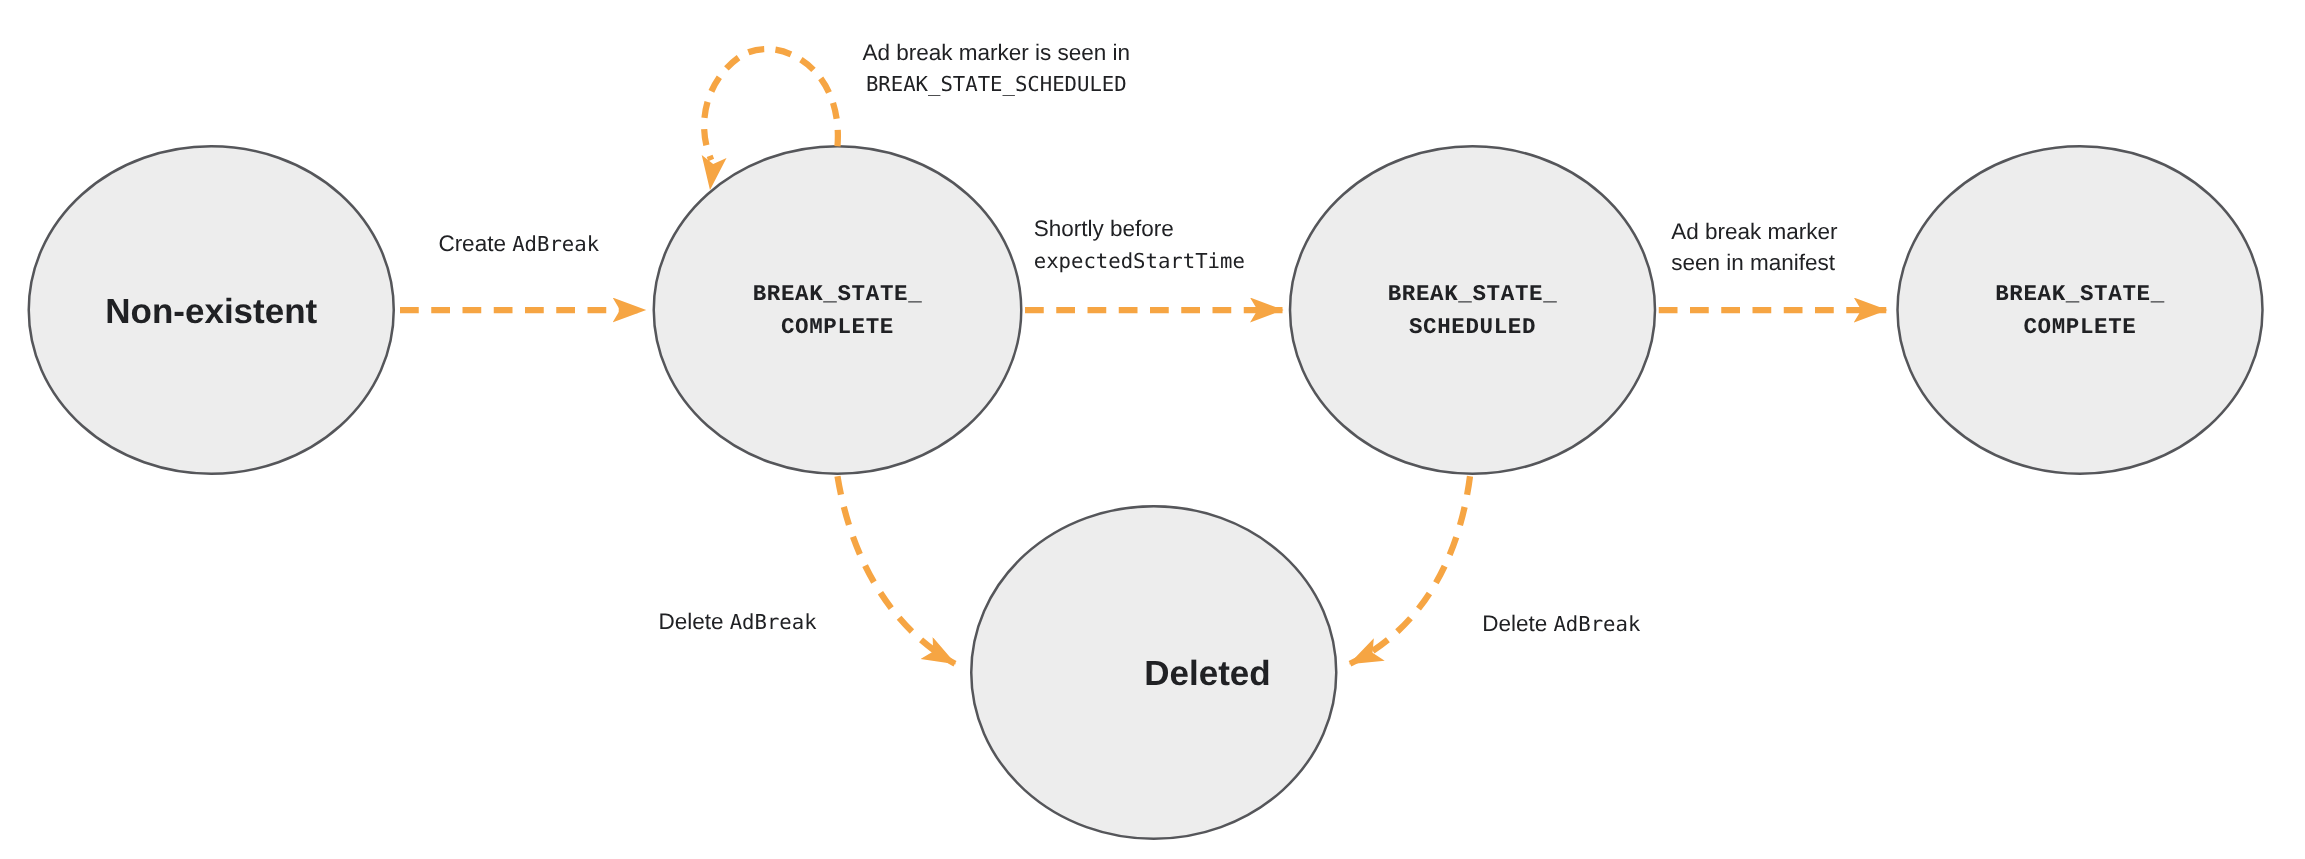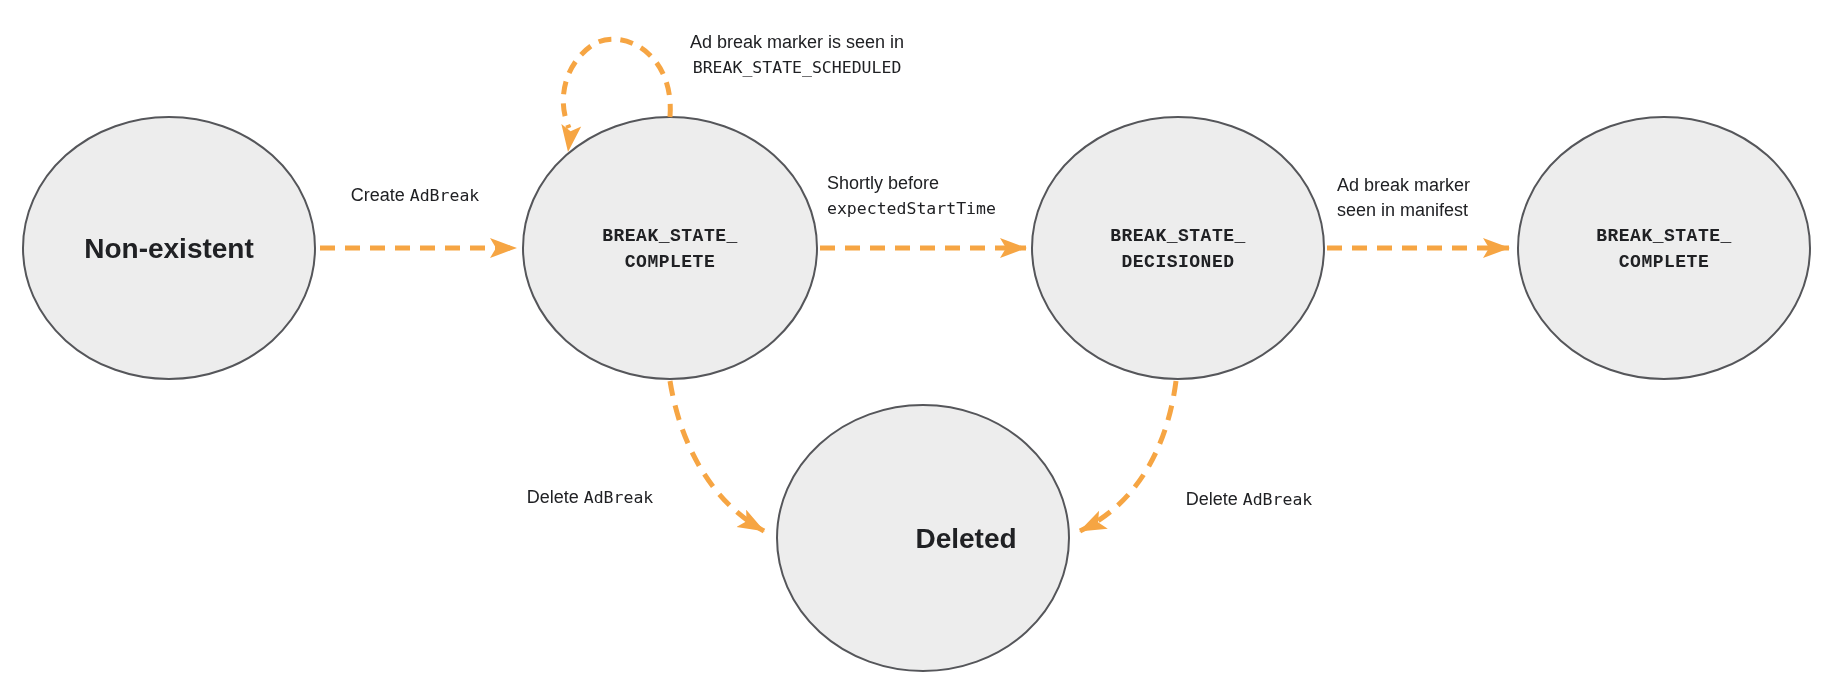--- a/index.html
+++ b/index.html
@@ -90,21 +90,21 @@
 
   <div class="state-label" style="left:169px; top:249px;">Non-existent</div>
 
   <div class="state-label mono" style="left:670px; top:249px;">
     <div>BREAK_STATE_</div>
     <div>COMPLETE</div>
   </div>
 
   <div class="state-label mono" style="left:1178px; top:249px;">
     <div>BREAK_STATE_</div>
-    <div>DECISIONED</div>
+    <div>SCHEDULED</div>
   </div>
 
   <div class="state-label mono" style="left:1664px; top:249px;">
     <div>BREAK_STATE_</div>
     <div>COMPLETE</div>
   </div>
 
   <div class="state-label" style="left:966px; top:539px;">Deleted</div>
 
   <div class="label center" style="left:415px; top:183px;">

